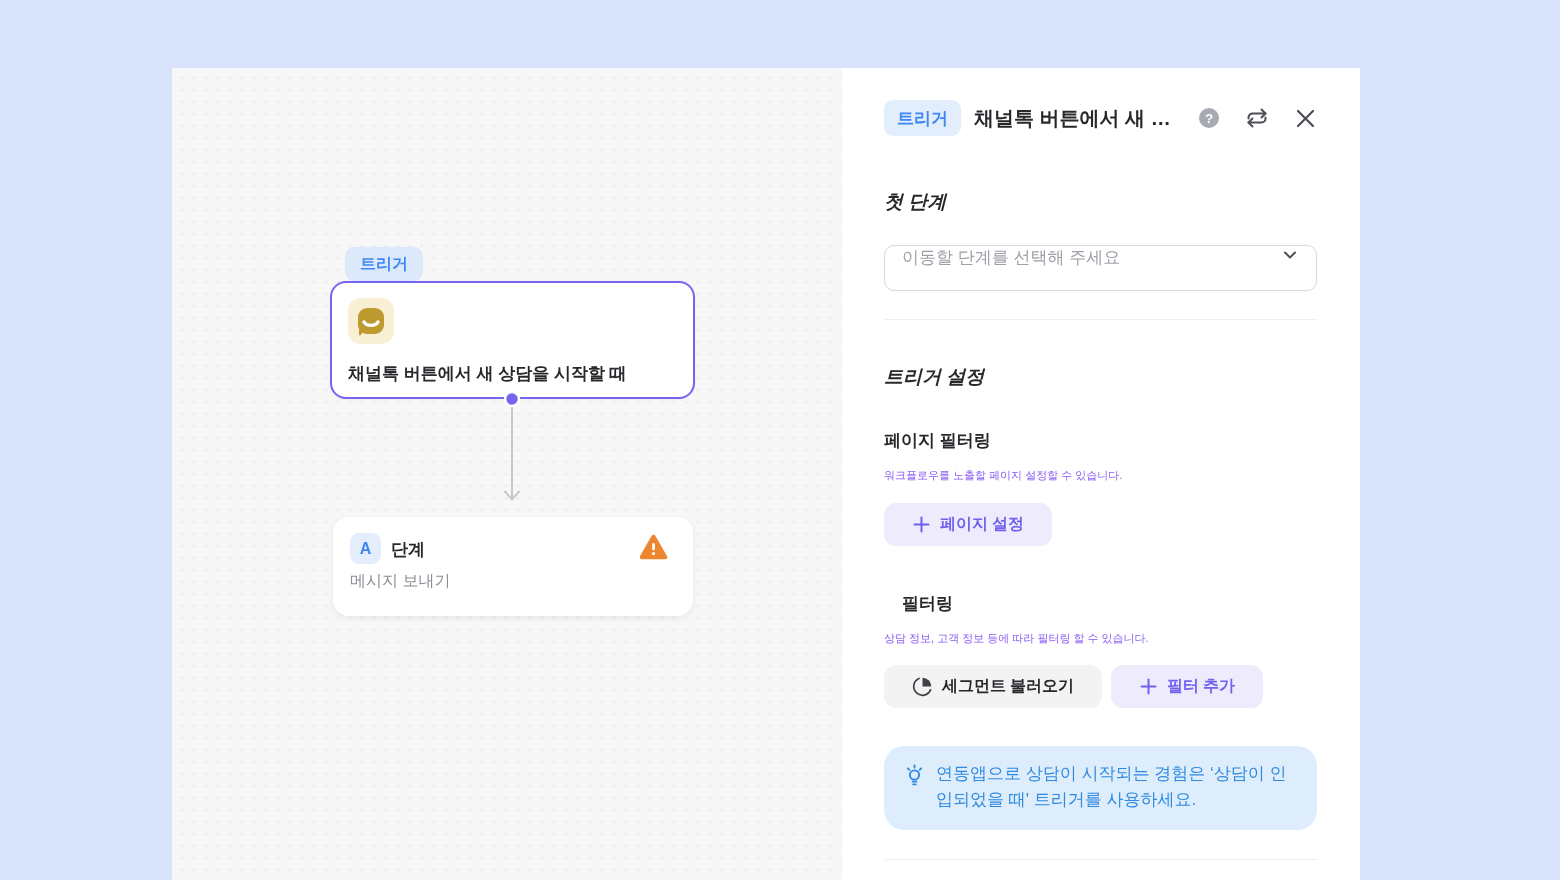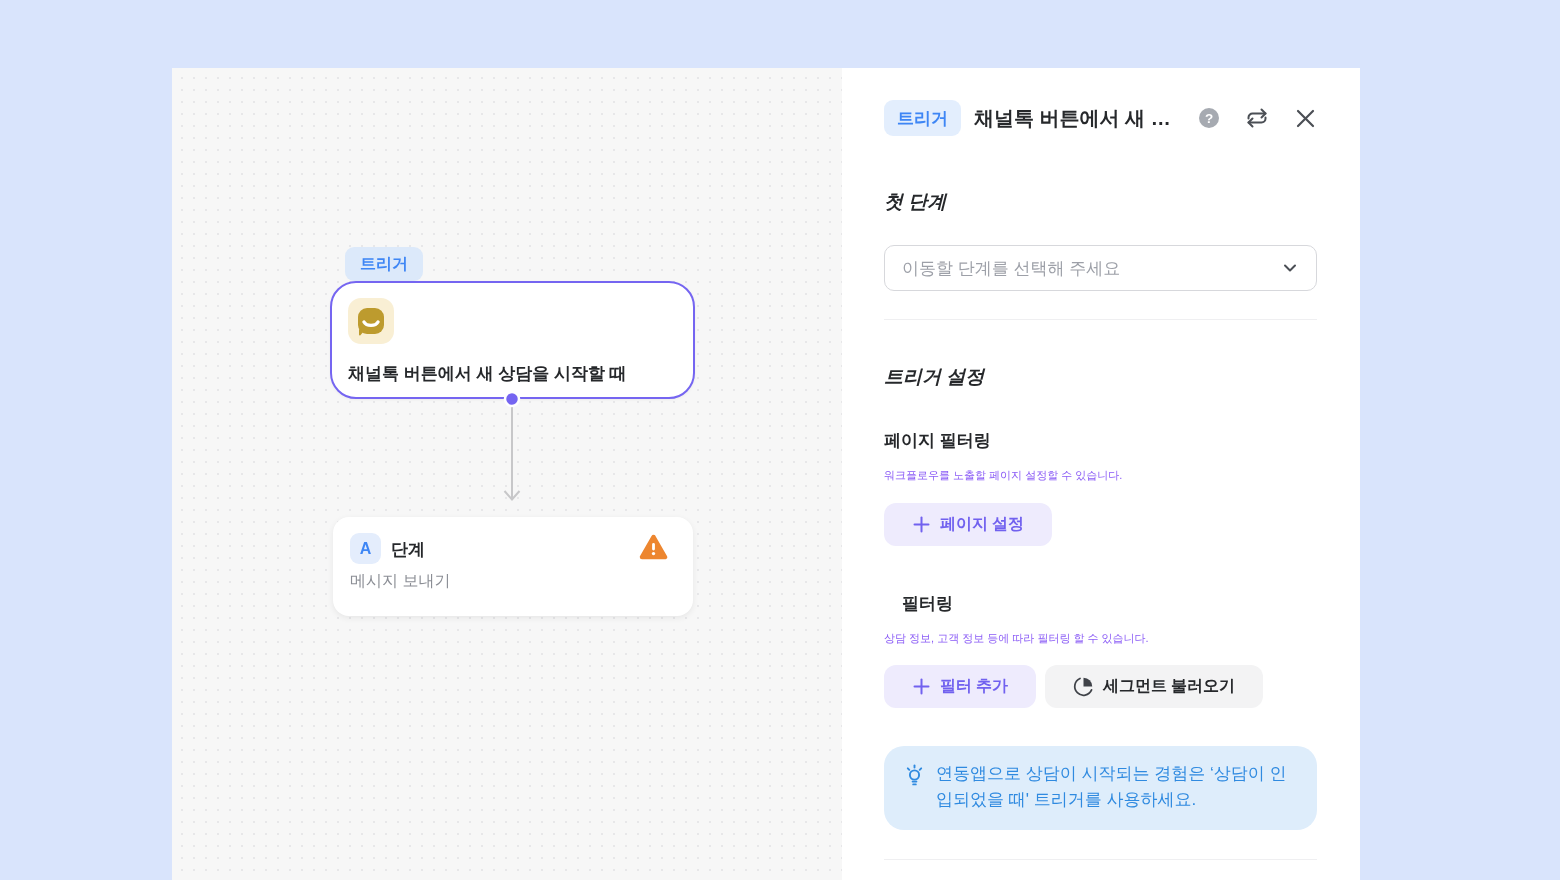--- a/index.html
+++ b/index.html
@@ -31,21 +31,21 @@
     background: #DCE9FA; color: #3E86F5;
     font-size: 16px; font-weight: bold;
     border-radius: 9px;
     display: flex; align-items: center;
   }
   .trigger-card {
     position: absolute; left: 158px; top: 213px;
     width: 365px; height: 118px;
     background: #FFFFFF;
     border: 2px solid #7565F1;
-    border-radius: 26px;
+    border-radius: 16px;
     box-shadow: 0 1px 3px rgba(0,0,0,0.05);
   }
   .app-icon {
     position: absolute; left: 16px; top: 15px;
     width: 46px; height: 46px;
     background: #F9EFD4; border-radius: 13px;
     display: flex; align-items: center; justify-content: center;
   }
   .trigger-title {
     position: absolute; left: 16px; top: 79px;
@@ -105,21 +105,21 @@
   }
   .header-icons { display: flex; align-items: center; gap: 24px; margin-left: 14px; flex: none; }
   .icon-btn { cursor: pointer; display: flex; align-items: center; justify-content: center; }
   .section-heading { font-size: 19px; font-weight: bold; color: #26282B; font-style: italic; }
   .h-first { margin-top: 53px; }
   .dropdown {
     margin-top: 30px;
     height: 46px;
     border: 1px solid #D7D8DC;
     border-radius: 10px;
-    display: flex; align-items: center;
+    display: flex; align-items: flex-start;
     padding: 0 17px;
     background: #fff;
   }
   .dropdown-placeholder {
     flex: 1; font-size: 17px; color: #9DA0A8;
   }
   .divider { margin-top: 28px; height: 1px; background: #EFEFF1; }
   .h-settings { margin-top: 44px; }
   .sub-heading { margin-top: 39px; font-size: 17px; font-weight: bold; }
   .sub-heading.filtering { margin-top: 46px; margin-left: 18px; }
@@ -245,37 +245,37 @@
           <line x1="2.5" y1="9.5" x2="16.5" y2="9.5"></line>
         </svg>
       </span>
       <span>페이지 설정</span>
     </button>
 
     <div class="sub-heading filtering">필터링</div>
     <div class="desc">상담 정보, 고객 정보 등에 따라 필터링 할 수 있습니다.</div>
 
     <div class="btn-row">
+      <button class="btn btn-gray">
+        <span style="display:flex;">
+          <svg width="21" height="21" viewBox="0 0 24 24" fill="none" stroke="#3F4248" stroke-width="2" stroke-linecap="round" stroke-linejoin="round">
+            <path d="M21.21 15.89A10 10 0 1 1 8 2.83"></path>
+            <path d="M22 12A10 10 0 0 0 12 2v10z" fill="#3F4248" stroke="none"></path>
+          </svg>
+        </span>
+        <span>세그먼트 불러오기</span>
+      </button>
       <button class="btn btn-purple">
         <span style="display:flex;">
           <svg width="19" height="19" viewBox="0 0 19 19" stroke="#7161EF" stroke-width="2" stroke-linecap="round">
             <line x1="9.5" y1="2.5" x2="9.5" y2="16.5"></line>
             <line x1="2.5" y1="9.5" x2="16.5" y2="9.5"></line>
           </svg>
         </span>
         <span>필터 추가</span>
-      </button>
-      <button class="btn btn-gray">
-        <span style="display:flex;">
-          <svg width="21" height="21" viewBox="0 0 24 24" fill="none" stroke="#3F4248" stroke-width="2" stroke-linecap="round" stroke-linejoin="round">
-            <path d="M21.21 15.89A10 10 0 1 1 8 2.83"></path>
-            <path d="M22 12A10 10 0 0 0 12 2v10z" fill="#3F4248" stroke="none"></path>
-          </svg>
-        </span>
-        <span>세그먼트 불러오기</span>
       </button>
     </div>
 
     <div class="tip-box">
       <span class="bulb">
         <svg width="21" height="23" viewBox="0 0 21 23" fill="none" stroke="#2F8AE0" stroke-width="1.9" stroke-linecap="round">
           <circle cx="10.5" cy="11" r="4.6" fill="none"></circle>
           <path d="M8.6 17.6 h3.8"></path>
           <path d="M9.2 20.4 h2.6"></path>
           <line x1="10.5" y1="1.5" x2="10.5" y2="3.6"></line>

